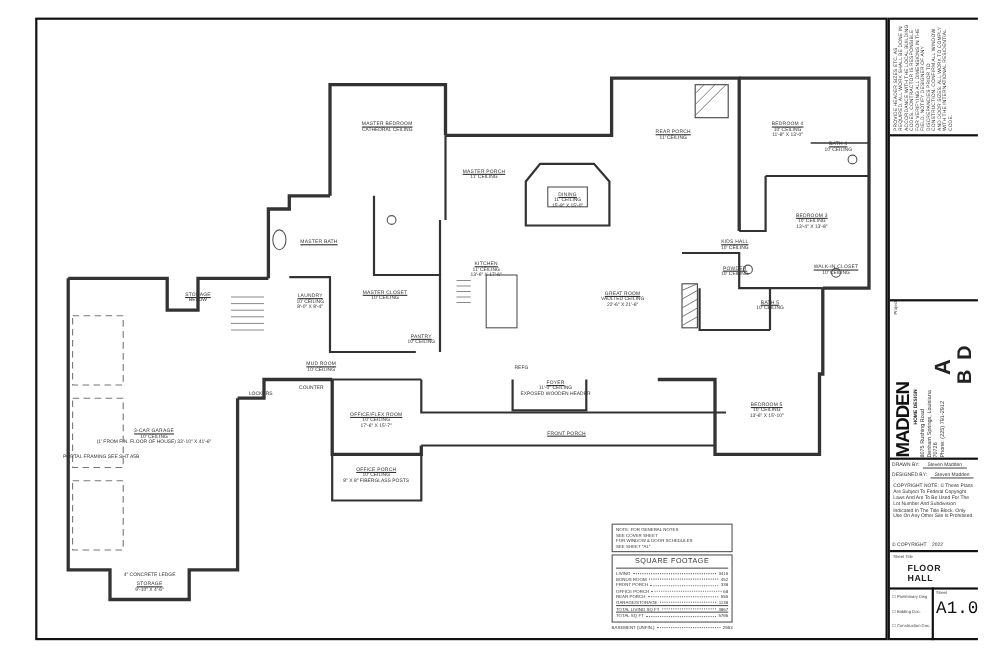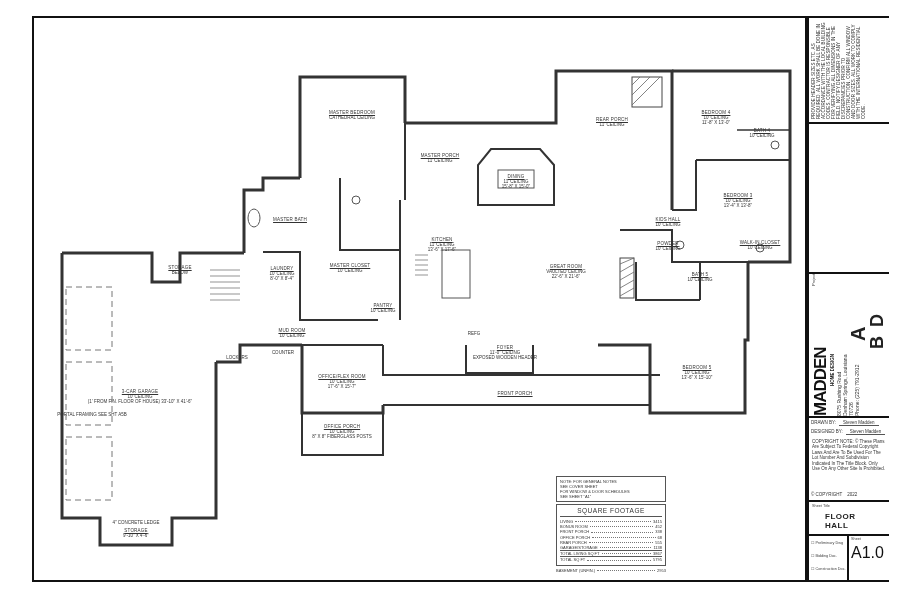--- a/index.html
+++ b/index.html
@@ -19,21 +19,21 @@
   .abd .a{position:absolute;left:0;top:32px;font-size:20px;font-weight:bold;transform:rotate(-90deg);transform-origin:left top;}
   .abd .b{position:absolute;left:20px;top:40px;font-size:18px;font-weight:bold;transform:rotate(-90deg);transform-origin:left top;}
   .abd .d{position:absolute;left:20px;top:18px;font-size:18px;font-weight:bold;transform:rotate(-90deg);transform-origin:left top;}
   .info{position:absolute;left:2px;font-size:4.5px;color:#333;white-space:nowrap;}
   .info .val{display:inline-block;border-bottom:1px solid #555;margin-left:3px;padding:0 4px;}
   .copyright{position:absolute;left:3px;top:447px;width:74px;font-size:4.5px;line-height:5.4px;color:#333;}
   .sheet-title-lbl{position:absolute;left:3px;top:500px;font-size:3.8px;color:#444;}
   .floor-plan{position:absolute;left:16px;width:80px;text-align:left;font-size:8px;font-weight:bold;letter-spacing:0.5px;line-height:9px;top:508px;}
   .checks{position:absolute;left:2px;font-size:3.8px;color:#444;white-space:nowrap;}
   .sheet-lbl{position:absolute;left:46px;top:533px;font-size:3.8px;color:#444;}
-  .sheet-no{position:absolute;left:44px;top:538px;font-size:16px;color:#111;}
+  .sheet-no{position:absolute;left:44px;top:538px;font-size:16px;color:#111;font-family:Liberation Mono, monospace;}
   .plan{position:absolute;left:0;top:0;width:808px;height:600px;}
   .room-lbl{position:absolute;font-size:4.5px;text-align:center;line-height:5px;white-space:nowrap;color:#333;transform:translateX(-50%);}
   .room-lbl .nm{text-decoration:underline;letter-spacing:0.2px;}
   .sqft{position:absolute;left:556px;top:476px;width:110px;font-size:4px;color:#333;}
   .sqft .note{border:1px solid #555;padding:2px 3px;line-height:5px;margin-bottom:2px;}
   .sqft .box{border:1px solid #555;padding:2px 3px;}
   .sqft .hdr{text-align:center;font-size:6.5px;letter-spacing:0.5px;border-bottom:1px solid #555;padding-bottom:2px;margin-bottom:2px;}
   .sqft .row{display:flex;justify-content:space-between;line-height:5.2px;}
   .sqft .row .dots{flex:1;border-bottom:1px dotted #777;margin:0 2px 2px;}
   .sqft .tot{border-top:1px solid #555;}

